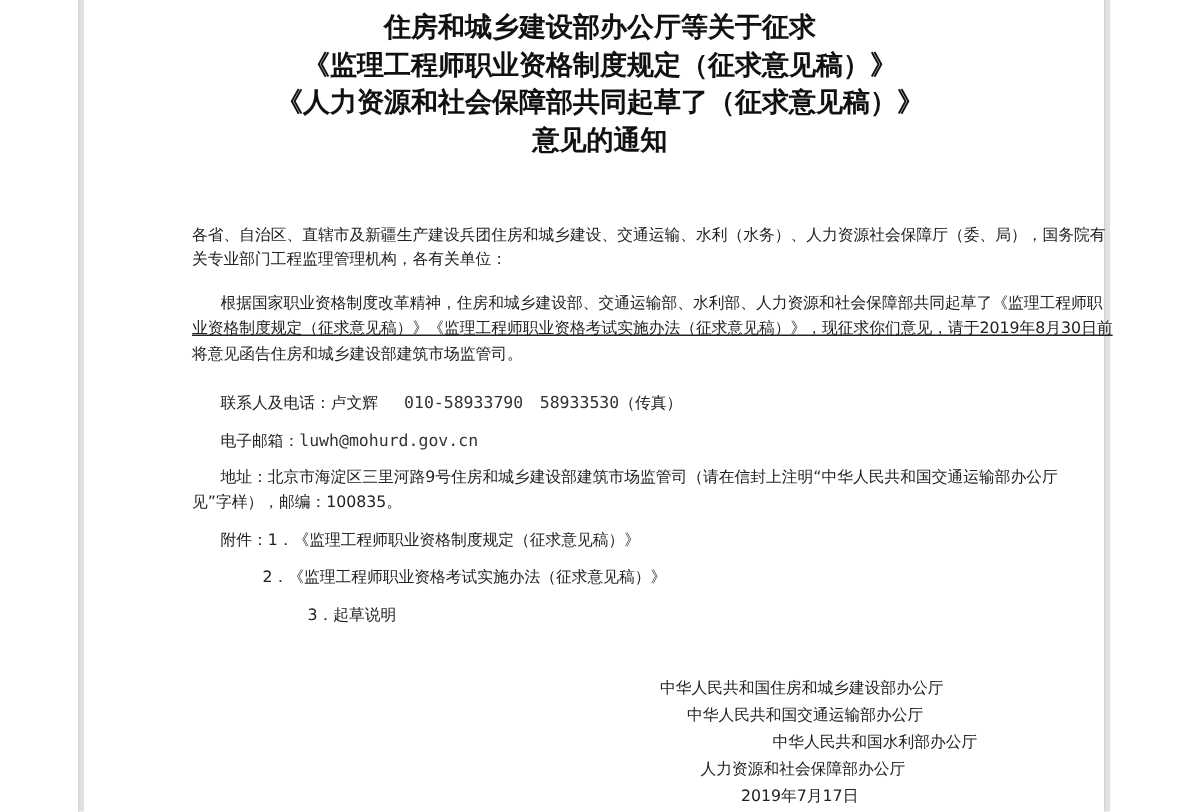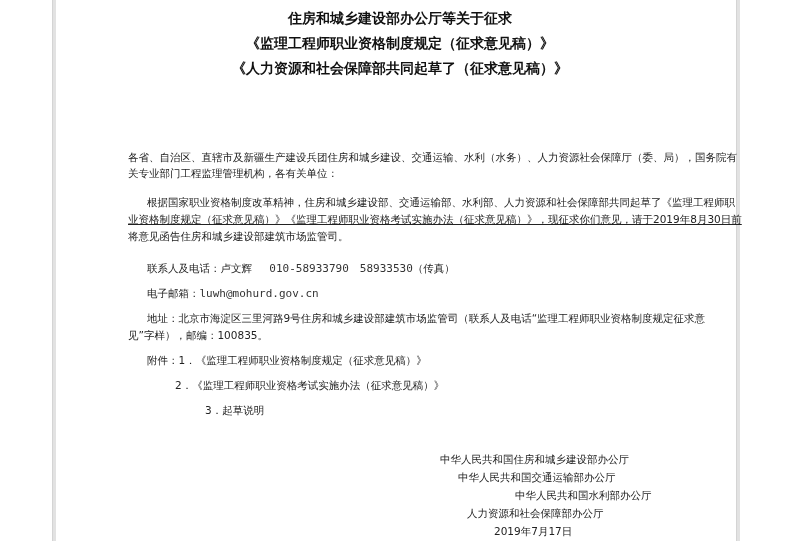--- a/index.html
+++ b/index.html
@@ -13,59 +13,60 @@
   .page-border-left, .page-border-right {
     position: absolute; top: 0; bottom: 0; width: 3px;
     background: #e2e2e2; border-left: 1px solid #d4d4d4;
   }
   .page-border-left { left: 52px; }
   .page-border-right { left: 736px; }
   .title {
     position: absolute; left: 0; width: 800px; top: 6px;
     text-align: center;
     font-family: "DejaVu Serif", "Liberation Serif", serif;
-    font-weight: bold; font-size: 14px; line-height: 25px;
+    font-weight: bold; font-size: 18px; line-height: 25px;
     color: #111;
     padding-left: 0;
   }
   .title div { white-space: nowrap; }
   .p { position: absolute; left: 128px; font-size: 10.5px; line-height: 17px; color: #222; white-space: nowrap; }
   .indent { left: 147px; }
   .mono { font-family: "DejaVu Sans Mono", "Liberation Mono", monospace; font-size: 11px; color: #333; }
   .sig { position: absolute; font-size: 10.5px; line-height: 18px; white-space: nowrap; color: #222; }
 </style>
 </head>
 <body>
 
 <div class="page-border-left"></div>
 <div class="page-border-right"></div>
 
 <div class="title">
   <div>住房和城乡建设部办公厅等关于征求</div>
   <div>《监理工程师职业资格制度规定（征求意见稿）》</div>
   <div>《人力资源和社会保障部共同起草了（征求意见稿）》</div>
+  <div>意见的通知</div>
 </div>
 
 <div class="p" style="top:149px;">各省、自治区、直辖市及新疆生产建设兵团住房和城乡建设、交通运输、水利（水务）、人力资源社会保障厅（委、局），国务院有</div>
 <div class="p" style="top:165px;font-family:Liberation Serif, serif;">关专业部门工程监理管理机构，各有关单位：</div>
 
 <div class="p indent" style="top:194px;">根据国家职业资格制度改革精神，住房和城乡建设部、交通运输部、水利部、人力资源和社会保障部共同起草了《监理工程师职</div>
 <div class="p" style="top:211px;text-decoration:underline;">业资格制度规定（征求意见稿）》《监理工程师职业资格考试实施办法（征求意见稿）》，现征求你们意见，请于2019年8月30日前</div>
 <div class="p" style="top:228px;">将意见函告住房和城乡建设部建筑市场监管司。</div>
 
 <div class="p indent" style="top:260px;">
   <span>联系人及电话：卢文辉</span>
   <span class="mono" style="margin-left:14px;">010-58933790　58933530</span><span>（传真）</span>
 </div>
 
 <div class="p indent" style="top:285px;">
   <span>电子邮箱：</span><span class="mono">luwh@mohurd.gov.cn</span>
 </div>
 
-<div class="p indent" style="top:310px;">地址：北京市海淀区三里河路9号住房和城乡建设部建筑市场监管司（联系人及电话“监理工程师职业资格制度规定征求意</div>
+<div class="p indent" style="top:310px;">地址：北京市海淀区三里河路9号住房和城乡建设部建筑市场监管司（请在信封上注明“中华人民共和国交通运输部办公厅</div>
 <div class="p" style="top:327px;">见”字样），邮编：100835。</div>
 
 <div class="p indent" style="top:352px;">
   <span>附件：</span><span>1．《监理工程师职业资格制度规定（征求意见稿）》</span>
 </div>
 <div class="p" style="top:377px; left:175px;">2．《监理工程师职业资格考试实施办法（征求意见稿）》</div>
 <div class="p" style="top:402px; left:175px;margin-left:30px;">3．起草说明</div>
 
 <div class="sig" style="top:450px; left:440px;">中华人民共和国住房和城乡建设部办公厅</div>
 <div class="sig" style="top:468px; left:458px;">中华人民共和国交通运输部办公厅</div>

